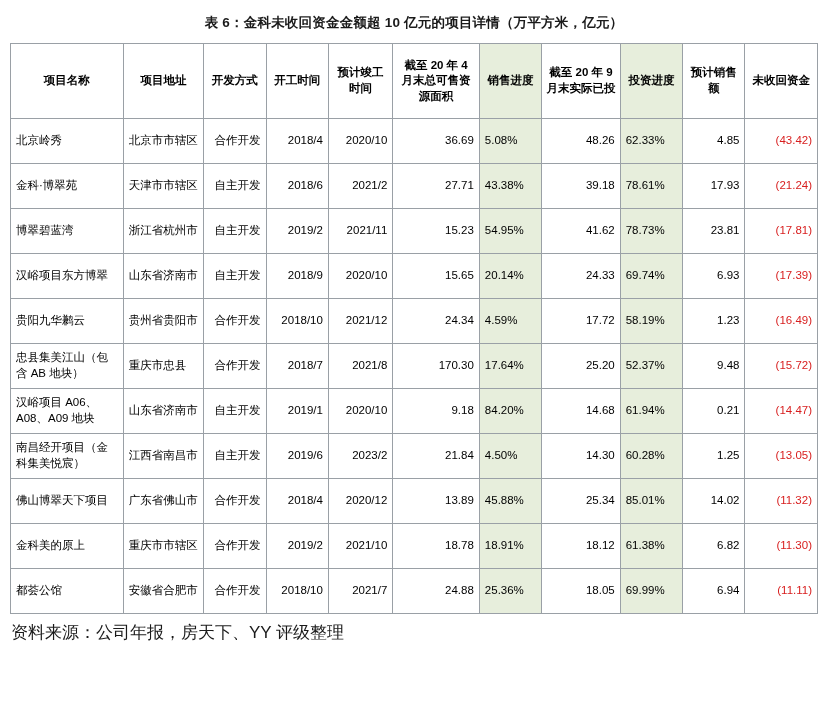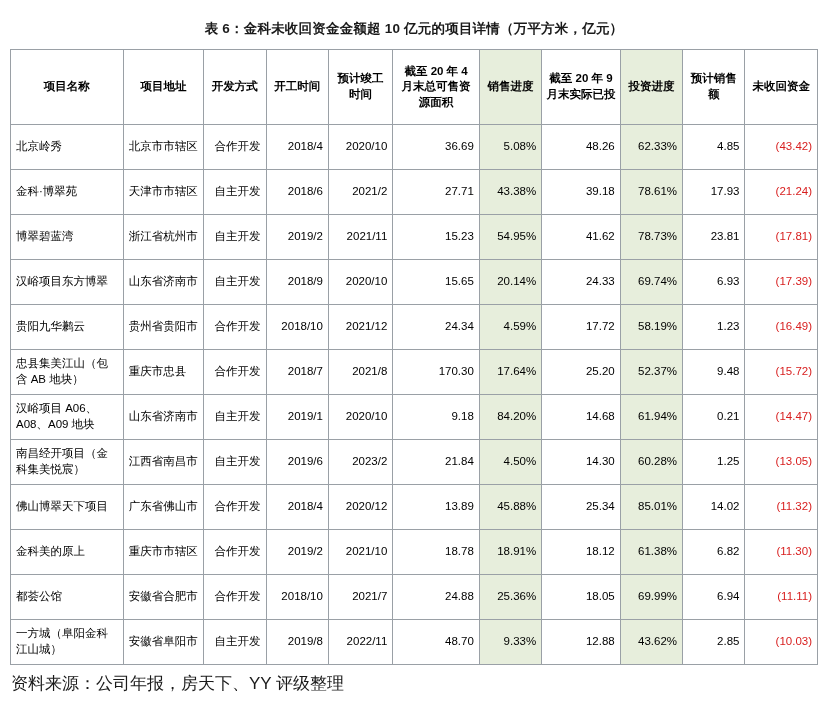--- a/index.html
+++ b/index.html
@@ -19,21 +19,21 @@
     height: 706px;
     box-sizing: border-box;
     padding: 0 10px;
     position: relative;
   }
   .table-title {
     text-align: center;
     font-size: 13.5px;
     font-weight: bold;
     color: #1a1a1a;
-    padding: 20px 0 11px 0;
+    padding: 14px 0 11px 0;
     letter-spacing: 0.2px;
   }
   table.tbl {
     border-collapse: collapse;
     width: 808px;
     table-layout: fixed;
     font-size: 11.5px;
   }
   table.tbl th, table.tbl td {
     border: 1px solid #9aa0a6;
@@ -59,21 +59,21 @@
   }
   .c-dev {
     text-align: right;
     padding-left: 7px;
   }
   .c-num {
     text-align: right;
     padding-right: 7px;
   }
   .c-pct {
-    text-align: right;
+    text-align: left;
     padding-right: 7px;
     background: #e7eedc;
   }
   th.h-pct {
     background: #e7eedc;
   }
   .c-unrec {
     text-align: right;
     padding-right: 7px;
     color: #d81e1e;
@@ -261,31 +261,18 @@
         <td class="c-dev">合作开发</td>
         <td class="c-num">2018/10</td>
         <td class="c-num">2021/7</td>
         <td class="c-num">24.88</td>
         <td class="c-pct">25.36%</td>
         <td class="c-num">18.05</td>
         <td class="c-pct">69.99%</td>
         <td class="c-num">6.94</td>
         <td class="c-unrec">(11.11)</td>
       </tr>
-      <tr>
-        <td class="c-name">一方城（阜阳金科江山城）</td>
-        <td class="c-addr">安徽省阜阳市</td>
-        <td class="c-dev">自主开发</td>
-        <td class="c-num">2019/8</td>
-        <td class="c-num">2022/11</td>
-        <td class="c-num">48.70</td>
-        <td class="c-pct">9.33%</td>
-        <td class="c-num">12.88</td>
-        <td class="c-pct">43.62%</td>
-        <td class="c-num">2.85</td>
-        <td class="c-unrec">(10.03)</td>
-      </tr>
     </tbody>
   </table>
 
   <div class="source">资料来源：公司年报，房天下、YY 评级整理</div>
 
 </div>
 
 </body></html>

